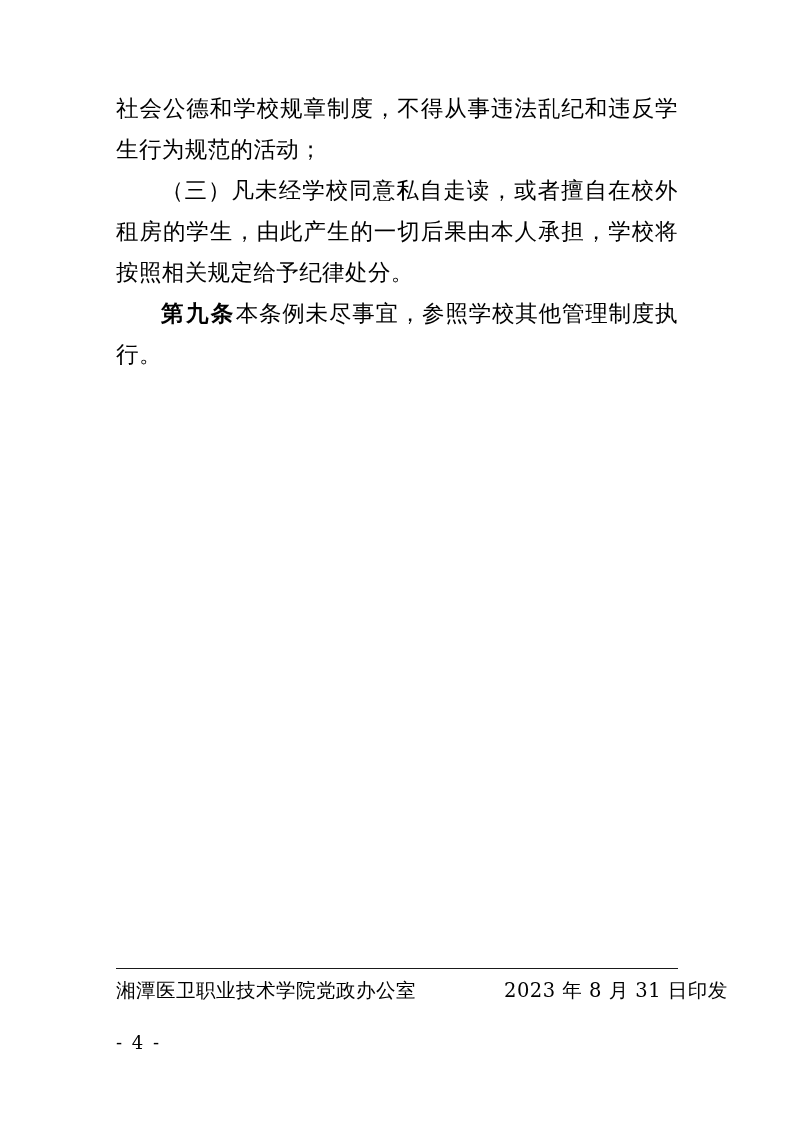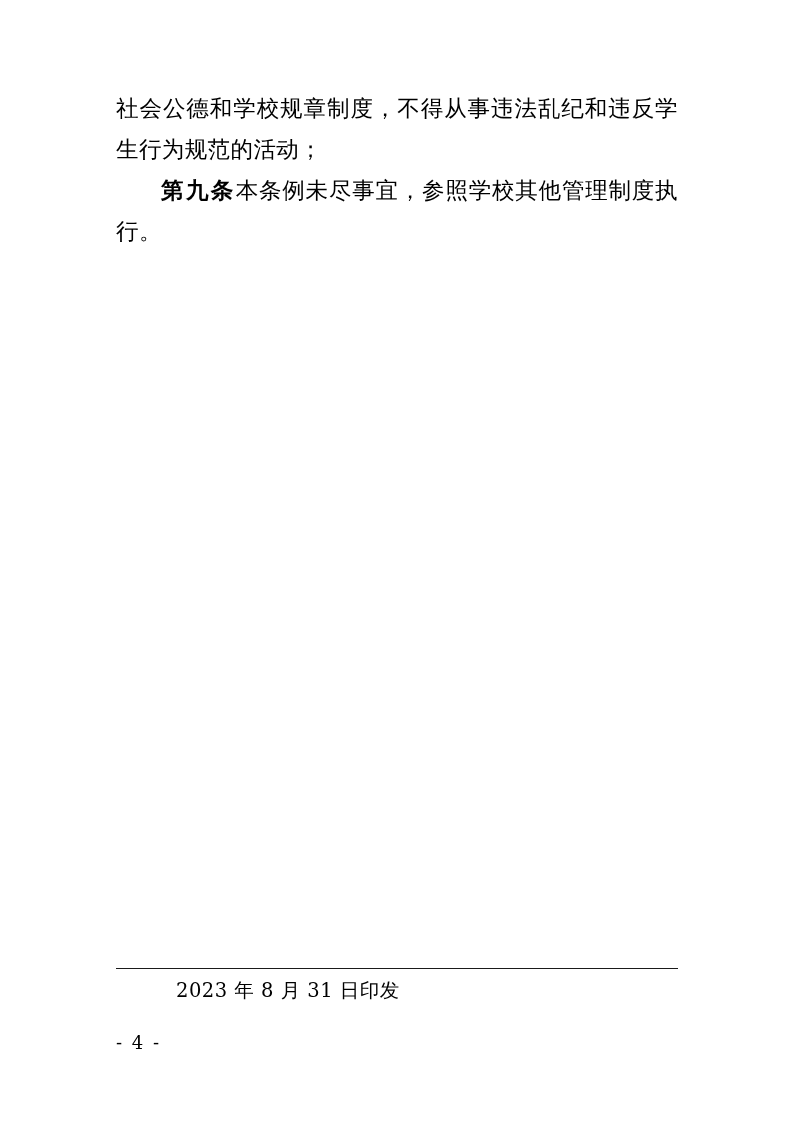--- a/index.html
+++ b/index.html
@@ -61,21 +61,21 @@
     display: flex;
     align-items: baseline;
     font-size: 19.5px;
     line-height: 30px;
     letter-spacing: 0.5px;
   }
   .footer-left {
     white-space: nowrap;
   }
   .footer-right {
-    margin-left: 60px;
+    margin-left: 88px;
     white-space: nowrap;
     font-family: "DejaVu Serif", "Liberation Serif", serif;
     text-align: right;
   }
   .page-number {
     position: absolute;
     left: 116px;
     top: 1032px;
     width: 562px;
     text-align: left;
@@ -86,27 +86,29 @@
 </head>
 <body>
 
 <div class="page">
 
   <div class="content">
 
     <p class="para">社会公德和学校规章制度，不得从事违法乱纪和违反学生行为规范的活动；</p>
 
 
+    <p class="para indent">（三）凡未经学校同意私自走读，或者擅自在校外租房的学生，由此产生的一切后果由本人承担，学校将按照相关规定给予纪律处分。</p>
 
     <p class="para indent"><span class="lead">第九条</span><span>本条例未尽事宜，参照学校其他管理制度执行。</span></p>
 
 
   </div>
 
   <div class="footer-rule"></div>
 
   <div class="footer-row">
+    <span class="footer-left">湘潭医卫职业技术学院党政办公室</span>
     <span class="footer-right">2023 年 8 月 31 日印发</span>
   </div>
 
   <div class="page-number">- 4 -</div>
 
 </div>
 
 </body></html>

